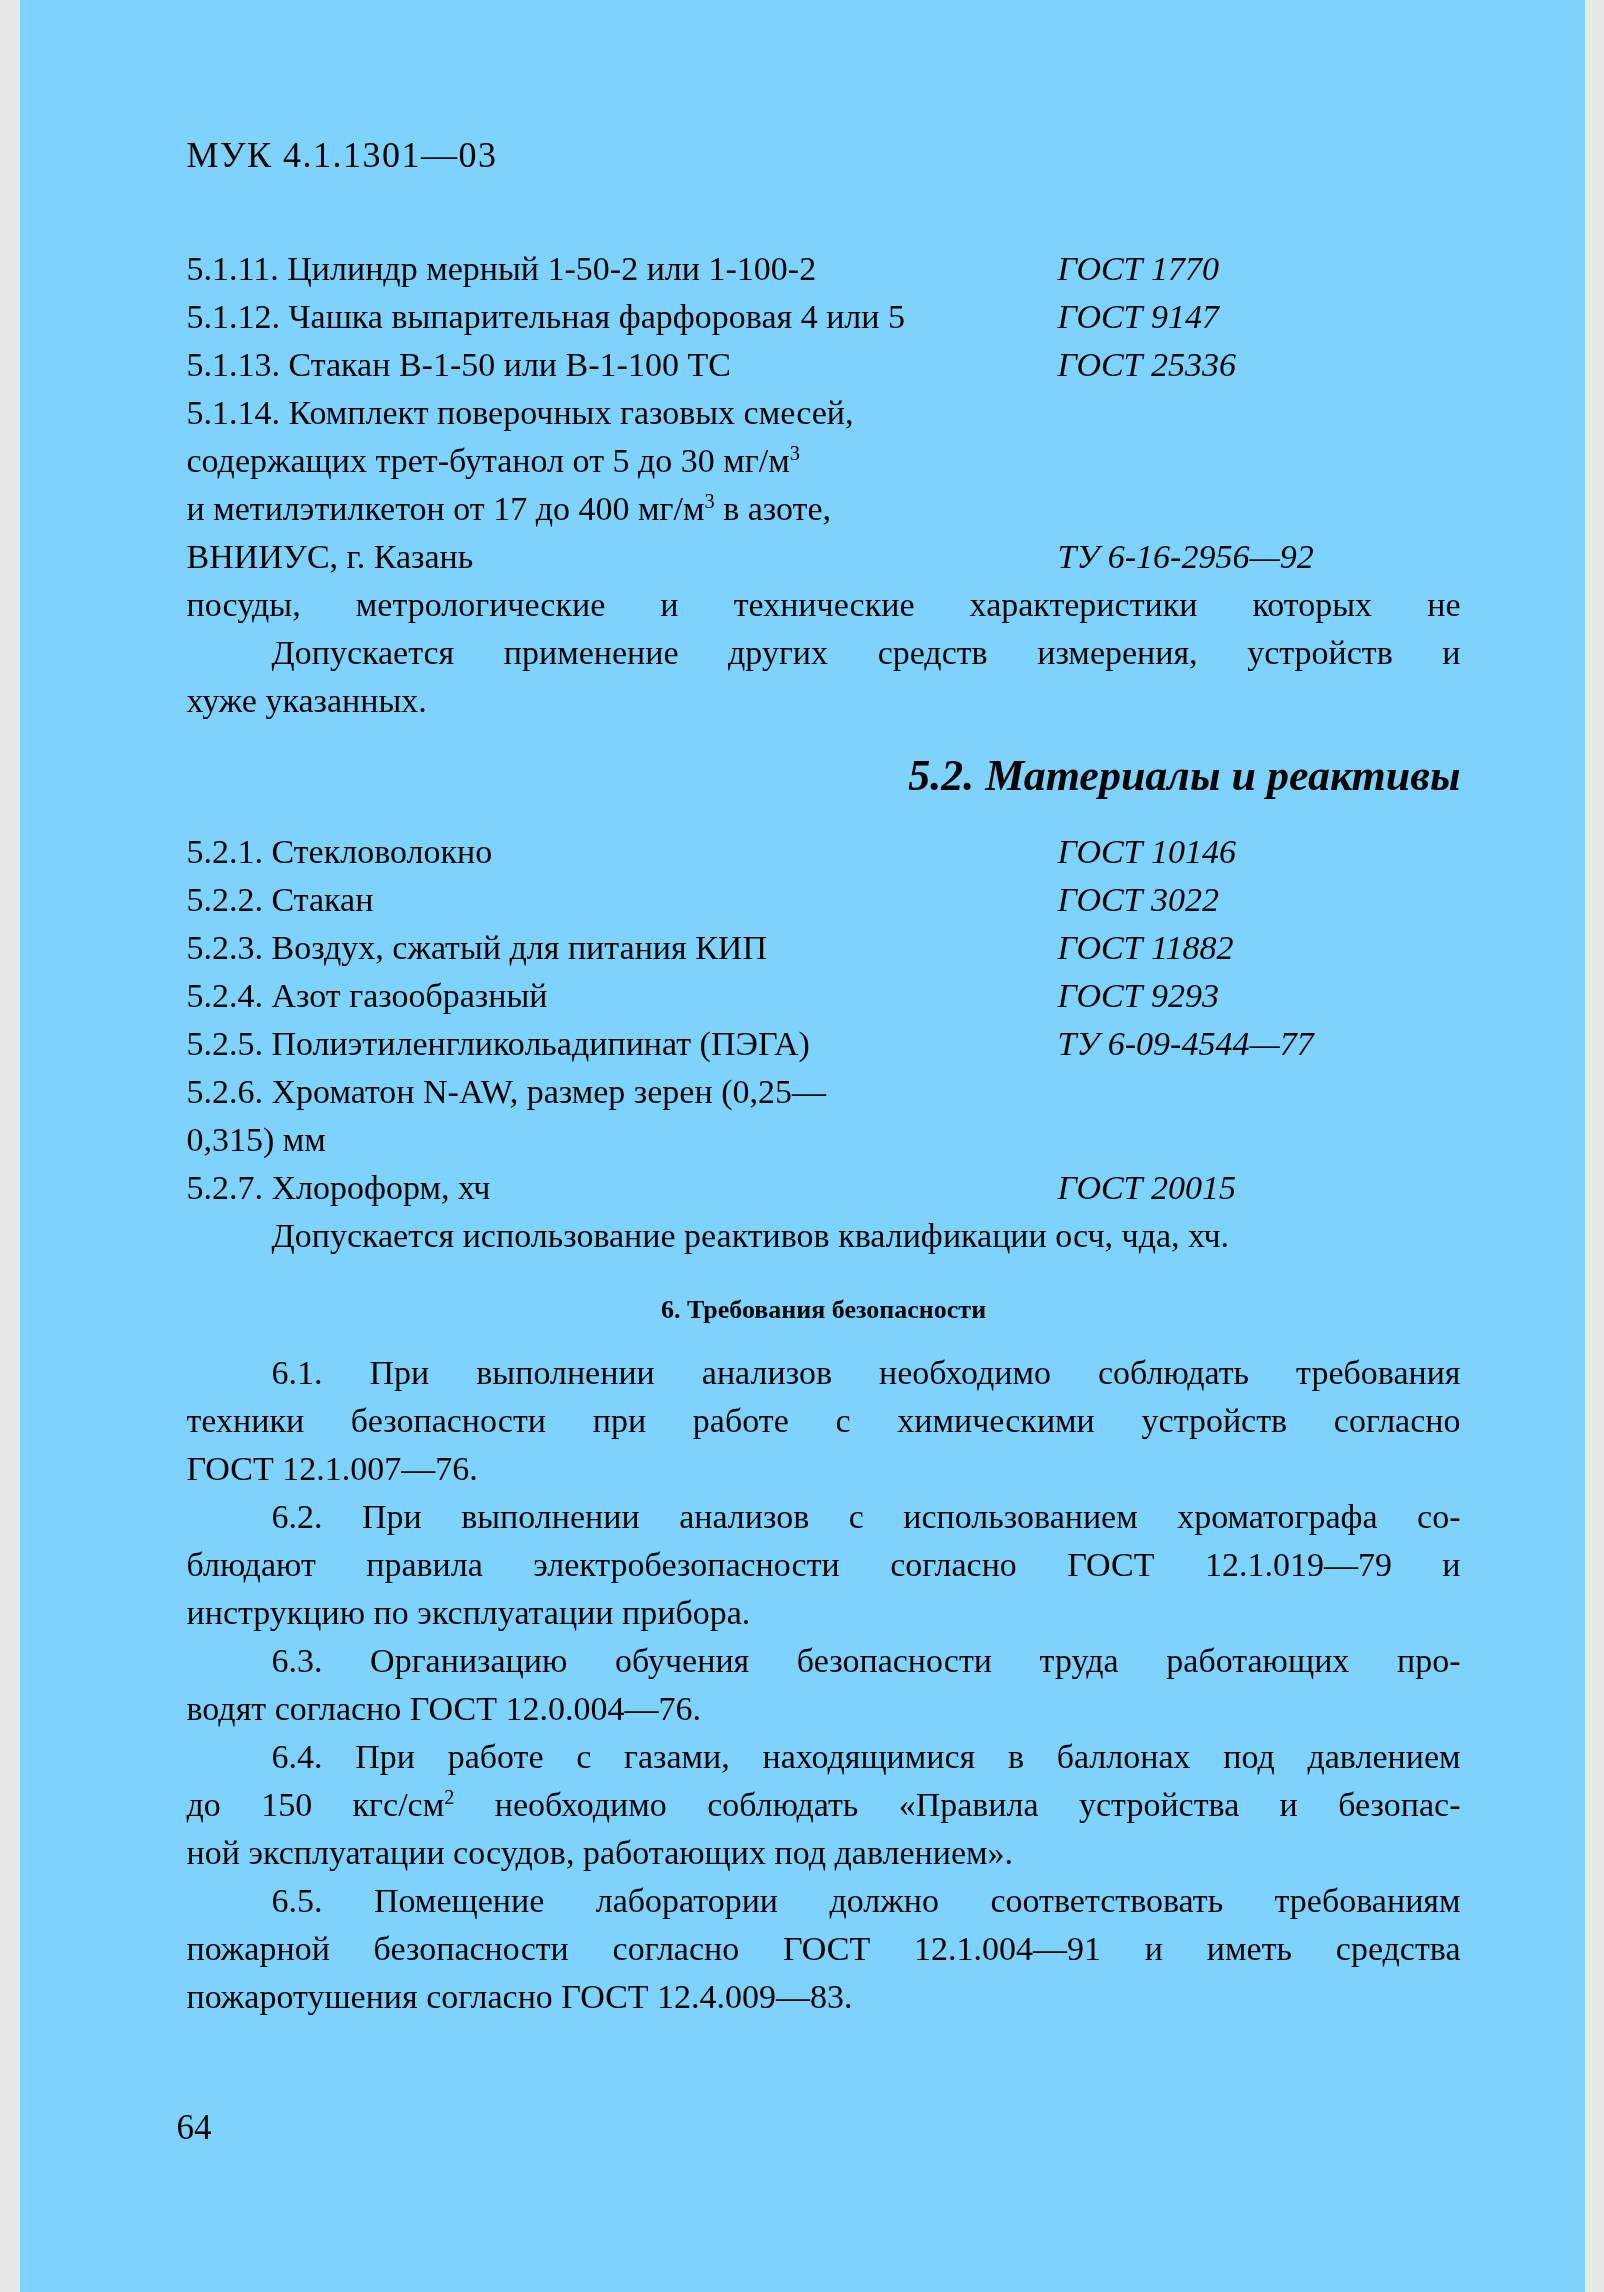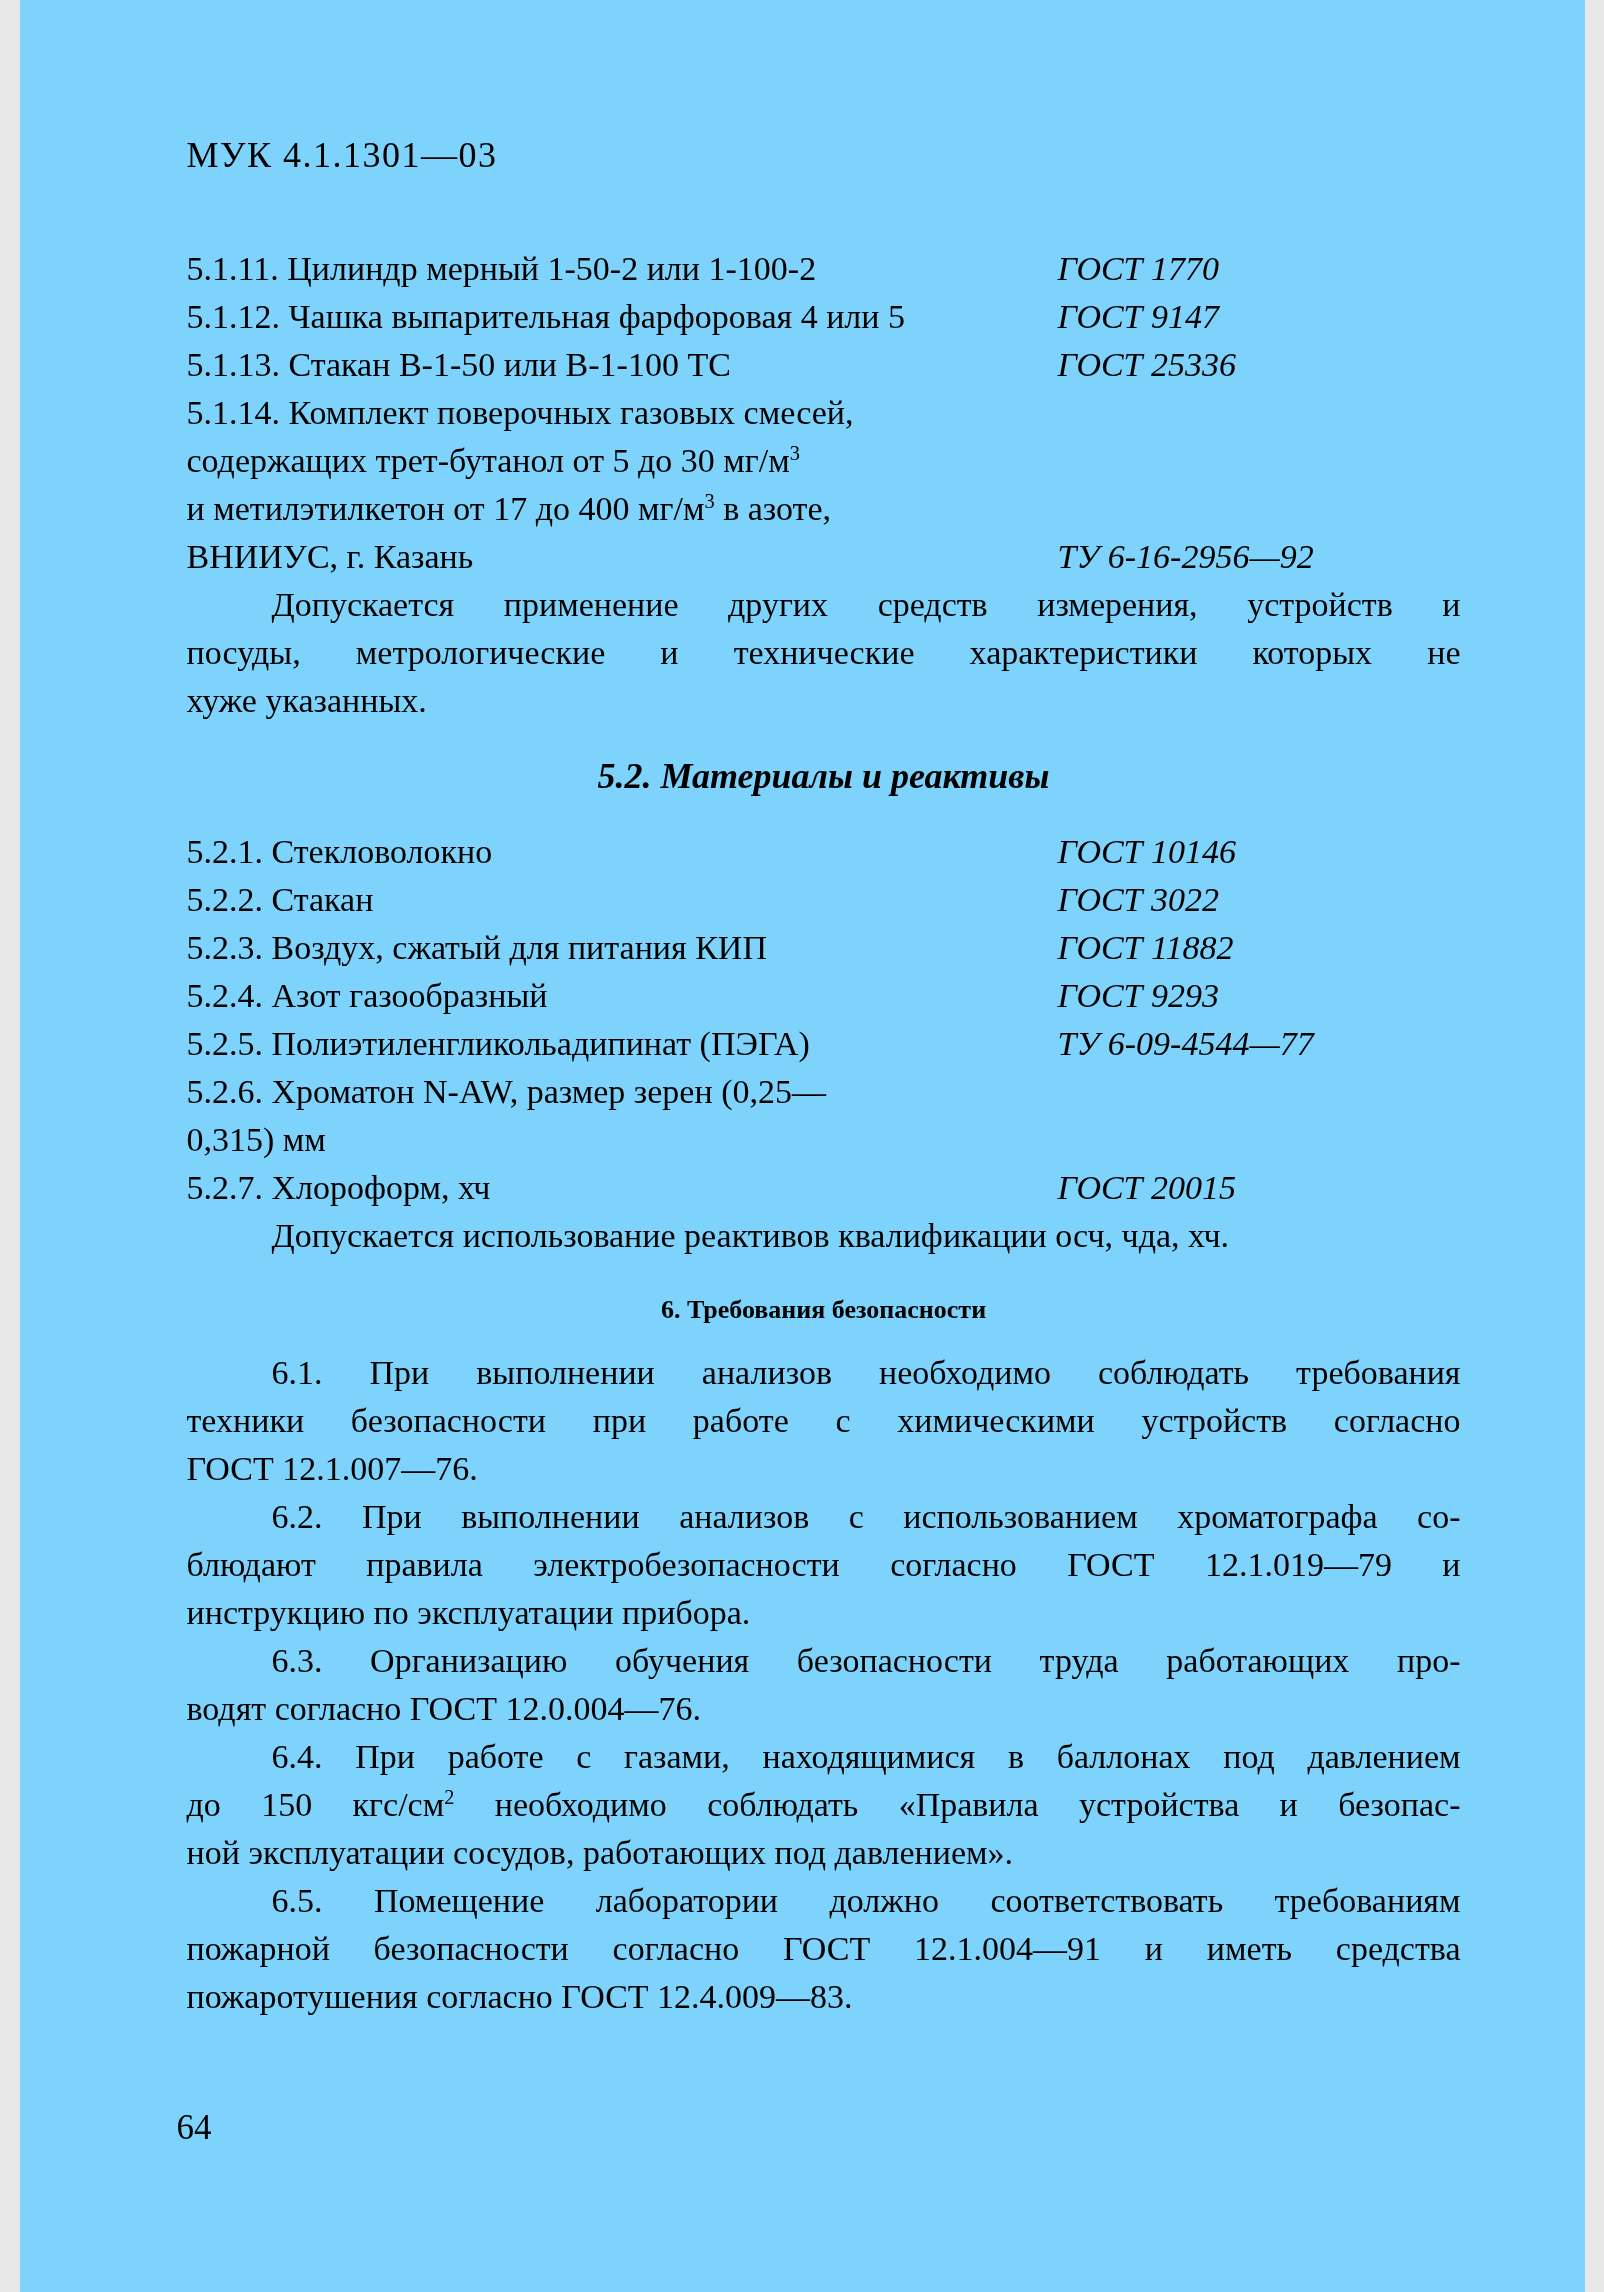--- a/index.html
+++ b/index.html
@@ -29,24 +29,24 @@
     font-size: 36px;
     letter-spacing: 1.5px;
     white-space: nowrap;
   }
   .list51 { margin-top: 66px; }
   .row { display: flex; }
   .cell-label { flex: 0 0 871px; white-space: nowrap; }
   .cell-std  { flex: 1 1 auto; white-space: nowrap; font-style: italic; }
   .h52 {
     margin-top: 27px;
-    text-align: center;
+    text-align: right;
     font-weight: bold;
     font-style: italic;
-    font-size: 36px;
+    font-size: 44px;
     line-height: 48px;
   }
   .list52 { margin-top: 28px; }
   .h6 {
     margin-top: 23px;
     text-align: center;
     font-weight: bold;
     font-size: 26px;
     line-height: 54px;
   }
@@ -98,22 +98,22 @@
       <div class="row">
         <span class="cell-label"><span>и метилэтилкетон от 17 до 400 мг/м</span><sup>3</sup><span> в азоте,</span></span>
       </div>
       <div class="row">
         <span class="cell-label">ВНИИУС, г. Казань</span>
         <span class="cell-std">ТУ 6-16-2956—92</span>
       </div>
     </div>
 
     <div class="para">
+      <div class="pline just">посуды, метрологические и технические характеристики которых не</div>
       <div class="pline just indent">Допускается применение других средств измерения, устройств и</div>
-      <div class="pline just">посуды, метрологические и технические характеристики которых не</div>
       <div class="pline">хуже указанных.</div>
     </div>
 
     <div class="h52">5.2. Материалы и реактивы</div>
 
     <div class="list52">
       <div class="row">
         <span class="cell-label">5.2.1. Стекловолокно</span>
         <span class="cell-std">ГОСТ 10146</span>
       </div>

